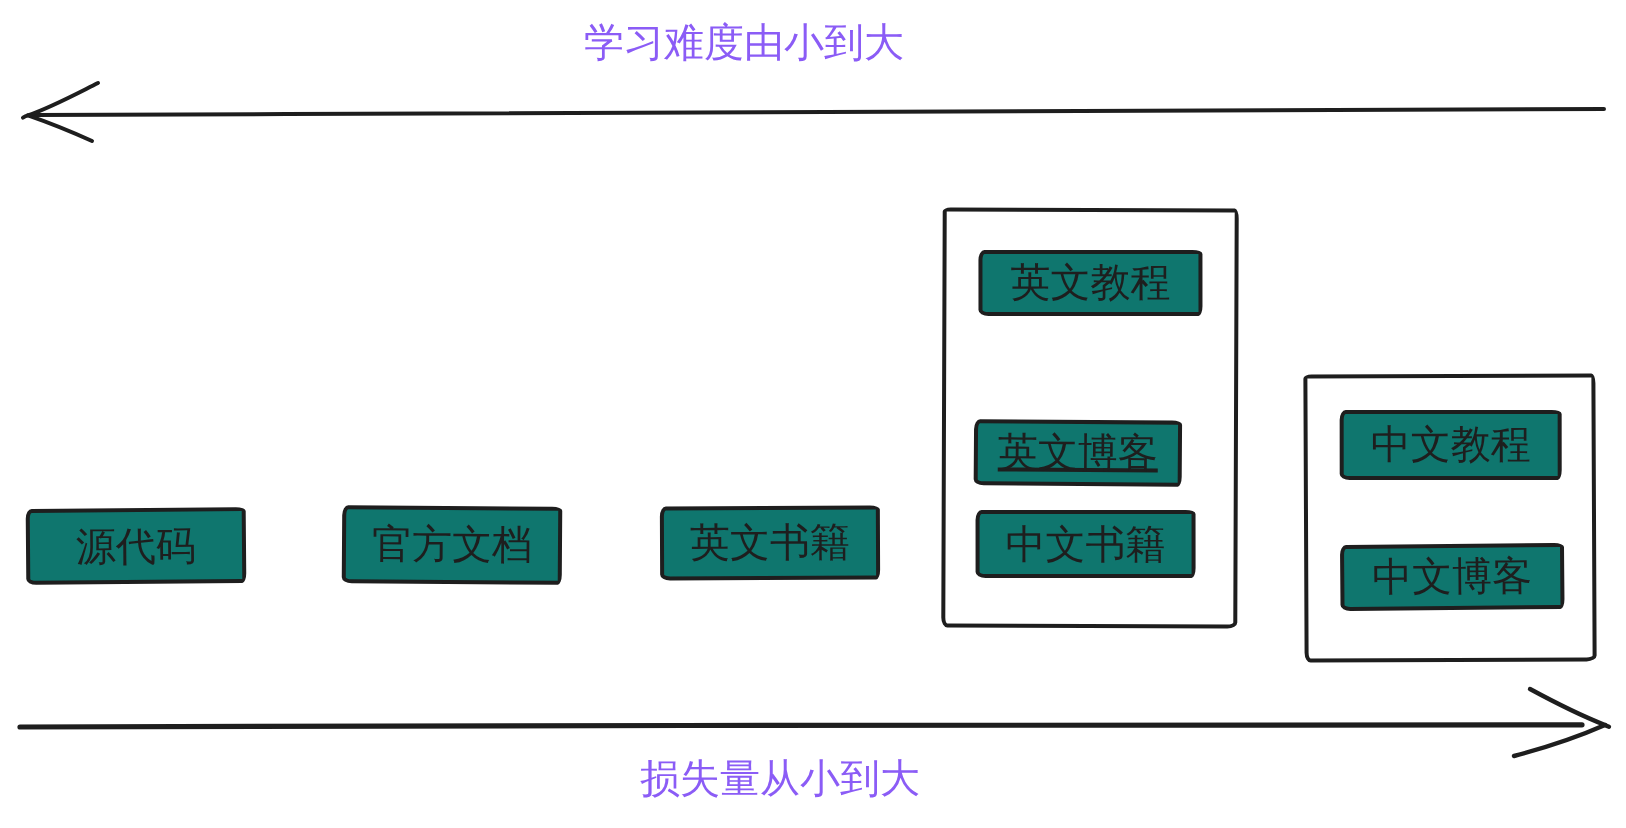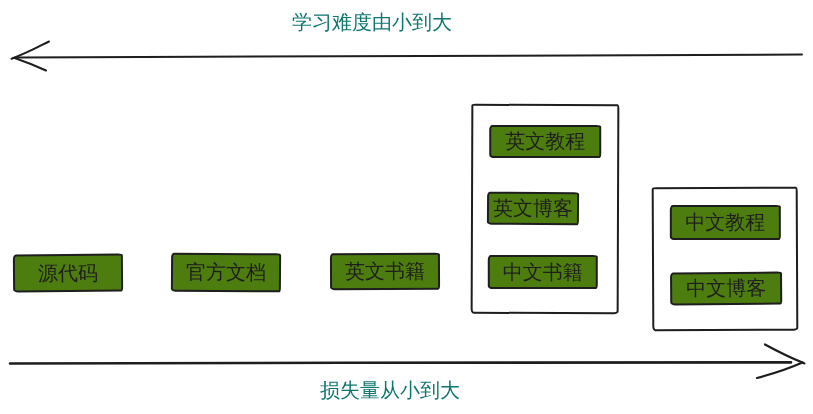--- a/index.html
+++ b/index.html
@@ -11,34 +11,34 @@
     overflow: hidden;
     font-family: "Liberation Sans", "DejaVu Sans", sans-serif;
     color: #1e1e1e;
   }
   .axis-label {
     position: absolute;
     font-size: 20px;
     line-height: 1.2;
     letter-spacing: 0px;
     white-space: nowrap;
-    color: #0f766e;
+    color: #8b5cf6;
   }
   .arrow-svg {
     position: absolute;
     left: 0;
     top: 0;
     width: 813px;
     height: 414px;
     pointer-events: none;
   }
   .box {
     position: absolute;
     border: 2px solid #1e1e1e;
-    background: #4d7c0f;
+    background: #0f766e;
     display: flex;
     align-items: center;
     justify-content: center;
     font-size: 20px;
     white-space: nowrap;
     box-sizing: border-box;
     
     border-radius: 3px 5px 2px 5px / 5px 2px 5px 3px;
   }
   .group {
@@ -78,21 +78,21 @@
   <div class="axis-label" style="left:320px; top:378px;text-align:center;">损失量从小到大</div>
 
   <div class="box r-pos" style="left:171px; top:253px; width:110px; height:39px;">官方文档</div>
 
   <div class="box r-neg" style="left:13px; top:254px; width:110px; height:38px;">源代码</div>
 
   <div class="box r-neg-sm" style="left:330px; top:253px; width:110px; height:37px;text-align:center;">英文书籍</div>
 
   <div class="group r-pos-sm" style="left:471px; top:104px; width:148px; height:210px;">
     <div class="box r-neg-sm" style="left:16px; top:19px; width:112px; height:33px;">英文教程</div>
-    <div class="box r-pos-sm" style="left:14px; top:86px; width:92px; height:33px;">英文博客</div>
+    <div class="box r-pos-sm" style="left:14px; top:104px; width:104px; height:33px;text-decoration:underline;">英文博客</div>
     <div class="box r-neg-sm" style="left:15px; top:149px; width:110px; height:34px;">中文书籍</div>
   </div>
 
   <div class="group r-neg-sm" style="left:652px; top:171px; width:146px; height:144px;margin-top:16px;">
     <div class="box r-pos-sm" style="left:16px; top:16px; width:111px; height:35px;">中文教程</div>
     <div class="box r-neg-sm" style="left:16px; top:83px; width:112px; height:33px;">中文博客</div>
   </div>
 
 </div>
 

